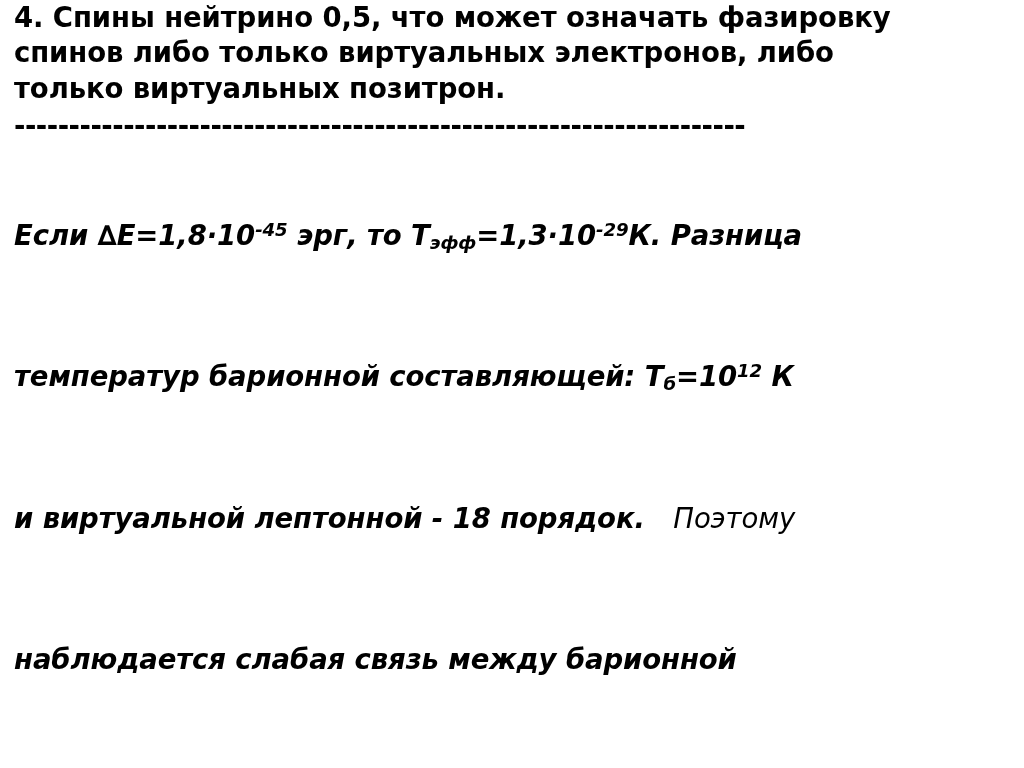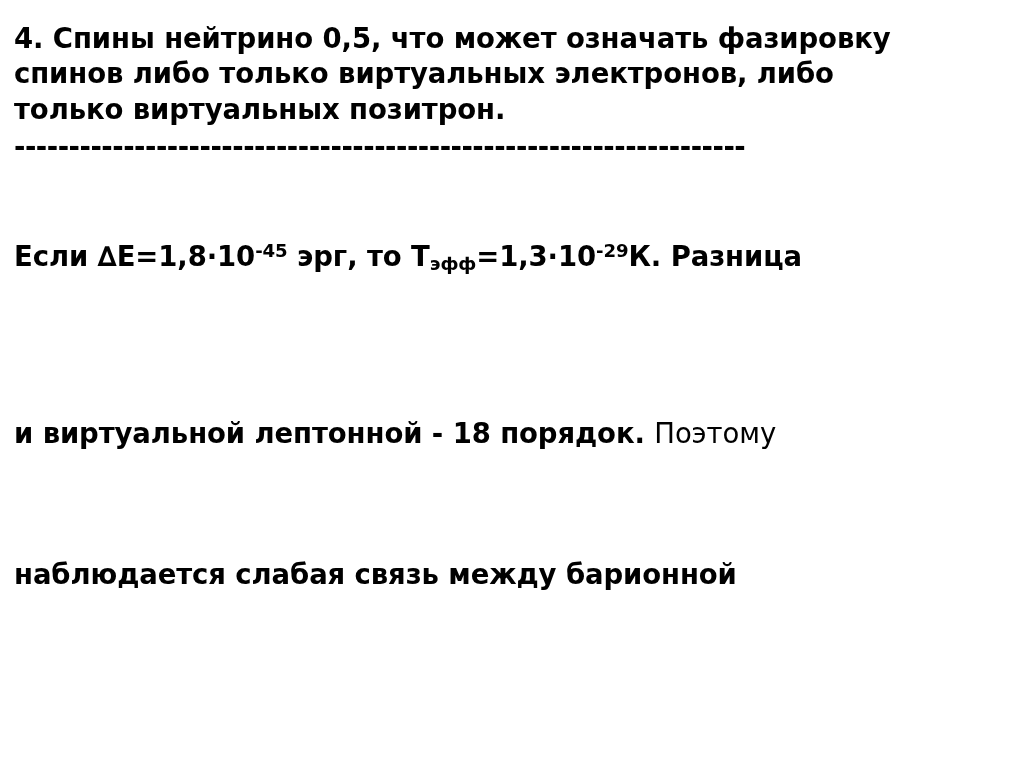--- a/index.html
+++ b/index.html
@@ -11,21 +11,21 @@
     width: 1024px;
     height: 768px;
     font-family: "DejaVu Sans", "Liberation Sans", sans-serif;
     color: #000000;
     overflow: hidden;
   }
   .slide {
     box-sizing: border-box;
     width: 920px;
     height: 768px;
-    padding: 21px 14px 0 14px;
+    padding: 0 14px 0 14px;
   }
   .para {
     font-size: 27.5px;
     line-height: 1.285;
     font-weight: bold;
     letter-spacing: -0.1px;
     margin: 0;
     white-space: pre-wrap;
   }
   .block-top {
@@ -41,48 +41,51 @@
     overflow: hidden;
   }
   .block-mid {
     margin-bottom: 0;
   }
   .block-bottom {
     margin-top: 0;
   }
   .line {
     display: block;
+    font-style: italic;
   }
   sub {
     font-size: 0.66em;
     vertical-align: -0.22em;
     line-height: 0;
   }
   sup {
     font-size: 0.66em;
     vertical-align: 0.48em;
     line-height: 0;
   }
   .reg {
     font-weight: normal;
+    margin-left: 19px;
   }
 </style>
 </head>
 <body>
 
 <div class="slide">
 
   <p class="para block-top">4. Спины нейтрино 0,5, что может означать фазировку спинов либо только виртуальных электронов, либо только виртуальных позитрон.</p>
 
   <div class="divider">-------------------------------------------------------------------</div>
 
 
   <div class="para block-bottom">
     <span class="line"><span>Если </span><span>∆</span><span>E=1,8</span><span>·</span><span>10</span><sup>-45</sup><span> эрг, то Т</span><sub>эфф</sub><span>=1,3</span><span>·</span><span>10</span><sup>-29</sup><span>К. Разница</span></span>
 
+    <span class="line"><span>температур барионной составляющей: Т</span><sub>б</sub><span>=10</span><sup>12</sup><span> К</span></span>
 
     <span class="line"><span>и виртуальной лептонной - 18 порядок. </span><span class="reg">Поэтому</span></span>
 
     <span class="line">наблюдается слабая связь между барионной</span>
     
     
     
     
   </div>
 

